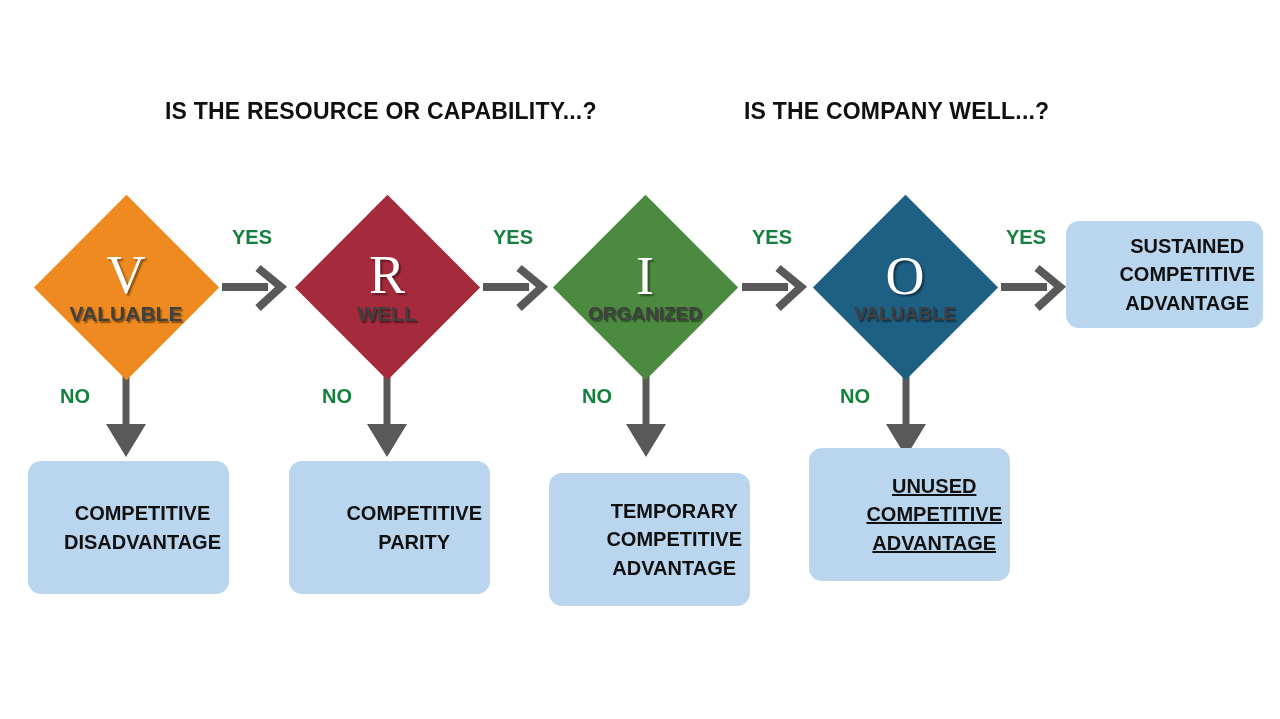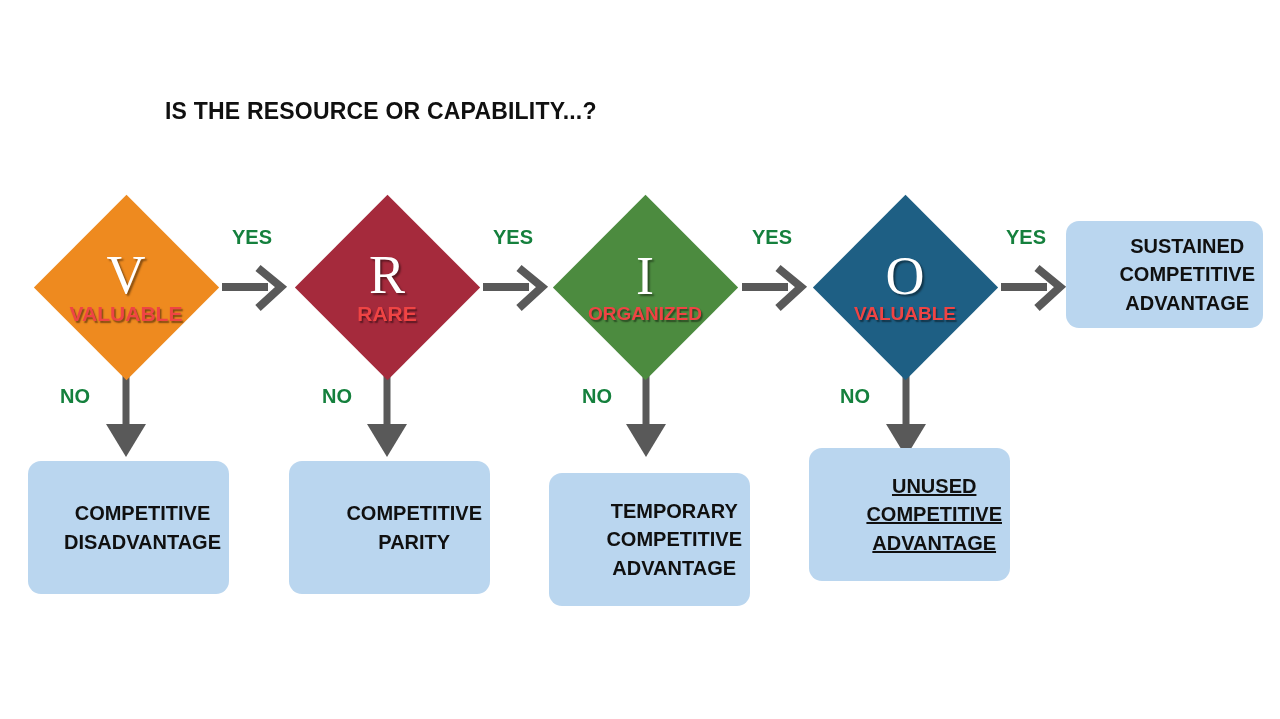--- a/index.html
+++ b/index.html
@@ -77,21 +77,21 @@
     line-height: 0.95;
     color: #ffffff;
     text-shadow: 2px 2px 2px rgba(0,0,0,0.45);
     font-family: "Liberation Serif", serif;
   }
   .diamond-word {
     font-size: 21px;
     font-weight: bold;
     line-height: 1;
     margin-top: 2px;
-    color: #ef4444;
+    color: #404040;
     white-space: nowrap;
     text-shadow: 1.5px 1.5px 1.5px rgba(0,0,0,0.45);
   }
   .diamond-word.wide { font-size: 19px; }
 
   #diamond-v { left: 33px;  top: 194px; }
   #diamond-r { left: 294px; top: 194px; }
   #diamond-i { left: 552px; top: 194px; }
   #diamond-o { left: 812px; top: 194px; }
 
@@ -141,20 +141,21 @@
     height: 719px;
     pointer-events: none;
   }
 </style>
 </head>
 <body>
 
 <div id="canvas">
 
   <div class="section-heading" id="heading-resource">IS THE RESOURCE OR CAPABILITY...?</div>
+  <div class="section-heading" id="heading-company">IS THE COMPANY WELL...?</div>
 
   <svg class="arrow-layer" viewBox="0 0 1280 719" xmlns="http://www.w3.org/2000/svg">
 
     <g stroke="#595959" fill="none" stroke-width="8">
       <line x1="222" y1="287" x2="268" y2="287"></line>
       <line x1="483" y1="287" x2="529" y2="287"></line>
       <line x1="742" y1="287" x2="788" y2="287"></line>
       <line x1="1001" y1="287" x2="1047" y2="287"></line>
     </g>
     <g stroke="#595959" fill="none" stroke-width="8" stroke-linecap="butt" stroke-linejoin="miter">
@@ -187,21 +188,21 @@
       <span class="diamond-word">VALUABLE</span>
     </div>
   </div>
 
   <div class="diamond-wrap" id="diamond-r">
     <div class="diamond-shape">
       <div style="background:#a52a3c;"></div>
     </div>
     <div class="diamond-label">
       <span class="diamond-letter">R</span>
-      <span class="diamond-word">RARE</span>
+      <span class="diamond-word">WELL</span>
     </div>
   </div>
 
   <div class="diamond-wrap" id="diamond-i">
     <div class="diamond-shape">
       <div style="background:#4c8b3f;"></div>
     </div>
     <div class="diamond-label">
       <span class="diamond-letter">I</span>
       <span class="diamond-word wide">ORGANIZED</span>

